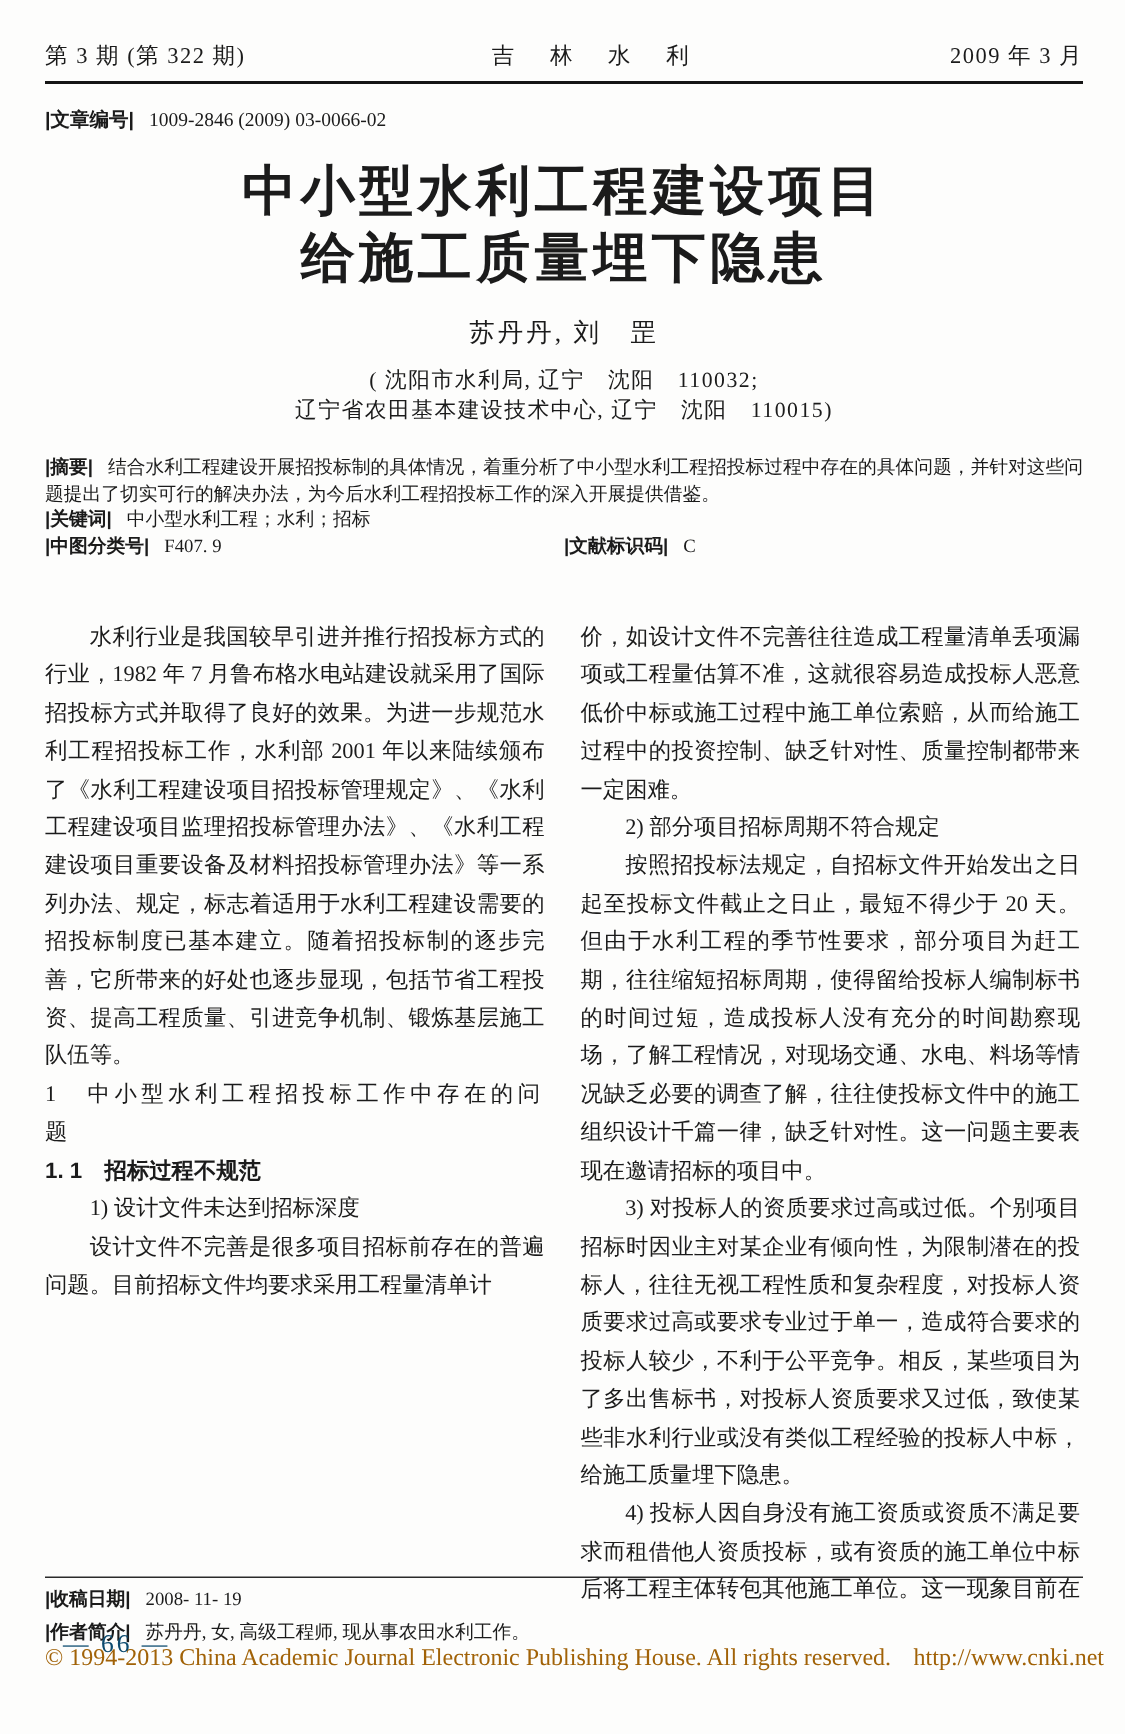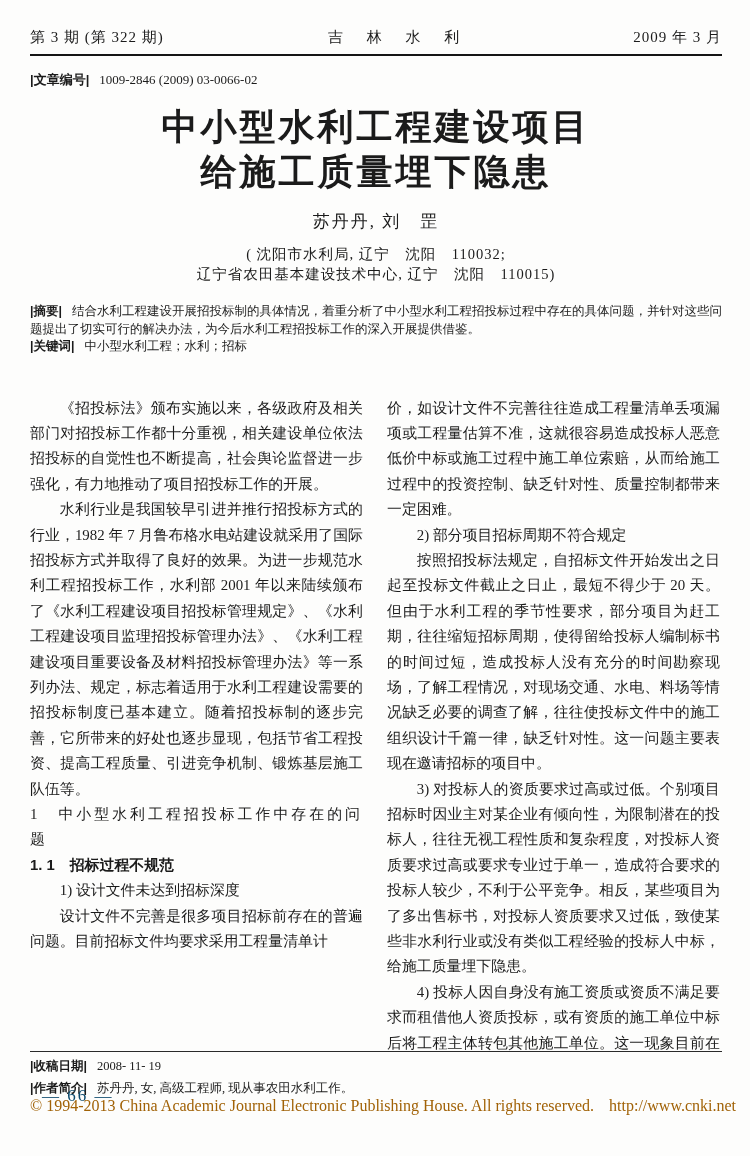--- a/index.html
+++ b/index.html
@@ -79,25 +79,32 @@
     <div>辽宁省农田基本建设技术中心, 辽宁　沈阳　110015)</div>
   </div>
 
   <div class="abstract">
     <p>
       <span class="lbl">|摘要|</span><span>结合水利工程建设开展招投标制的具体情况，着重分析了中小型水利工程招投标过程中存在的具体问题，并针对这些问题提出了切实可行的解决办法，为今后水利工程招投标工作的深入开展提供借鉴。</span>
     </p>
     <p>
       <span class="lbl">|关键词|</span><span>中小型水利工程；水利；招标</span>
     </p>
+    <div class="meta-row">
+      <span class="meta-item">
+        <span class="lbl">|中图分类号|</span><span>F407. 9</span>
+      </span>
+      <span class="meta-item">
+        <span class="lbl">|文献标识码|</span><span>C</span>
+      </span>
+    </div>
   </div>
 
   <div class="columns">
     <div class="col">
-      <p class="para">《招投标法》颁布实施以来，各级政府及相关部门对招投标工作都十分重视，相关建设单位依法招投标的自觉性也不断提高，社会舆论监督进一步强化，有力地推动了项目招投标工作的开展。</p>
       <p class="para">水利行业是我国较早引进并推行招投标方式的行业，1982 年 7 月鲁布格水电站建设就采用了国际招投标方式并取得了良好的效果。为进一步规范水利工程招投标工作，水利部 2001 年以来陆续颁布了《水利工程建设项目招投标管理规定》、《水利工程建设项目监理招投标管理办法》、《水利工程建设项目重要设备及材料招投标管理办法》等一系列办法、规定，标志着适用于水利工程建设需要的招投标制度已基本建立。随着招投标制的逐步完善，它所带来的好处也逐步显现，包括节省工程投资、提高工程质量、引进竞争机制、锻炼基层施工队伍等。</p>
       <p class="h1">1　中小型水利工程招投标工作中存在的问题</p>
       <p class="h2">1. 1　招标过程不规范</p>
       <p class="item">1) 设计文件未达到招标深度</p>
       <p class="para">设计文件不完善是很多项目招标前存在的普遍问题。目前招标文件均要求采用工程量清单计</p>
     </div>
     <div class="col">
       <p class="cont">价，如设计文件不完善往往造成工程量清单丢项漏项或工程量估算不准，这就很容易造成投标人恶意低价中标或施工过程中施工单位索赔，从而给施工过程中的投资控制、缺乏针对性、质量控制都带来一定困难。</p>
       <p class="item">2) 部分项目招标周期不符合规定</p>
       <p class="para">按照招投标法规定，自招标文件开始发出之日起至投标文件截止之日止，最短不得少于 20 天。但由于水利工程的季节性要求，部分项目为赶工期，往往缩短招标周期，使得留给投标人编制标书的时间过短，造成投标人没有充分的时间勘察现场，了解工程情况，对现场交通、水电、料场等情况缺乏必要的调查了解，往往使投标文件中的施工组织设计千篇一律，缺乏针对性。这一问题主要表现在邀请招标的项目中。</p>

